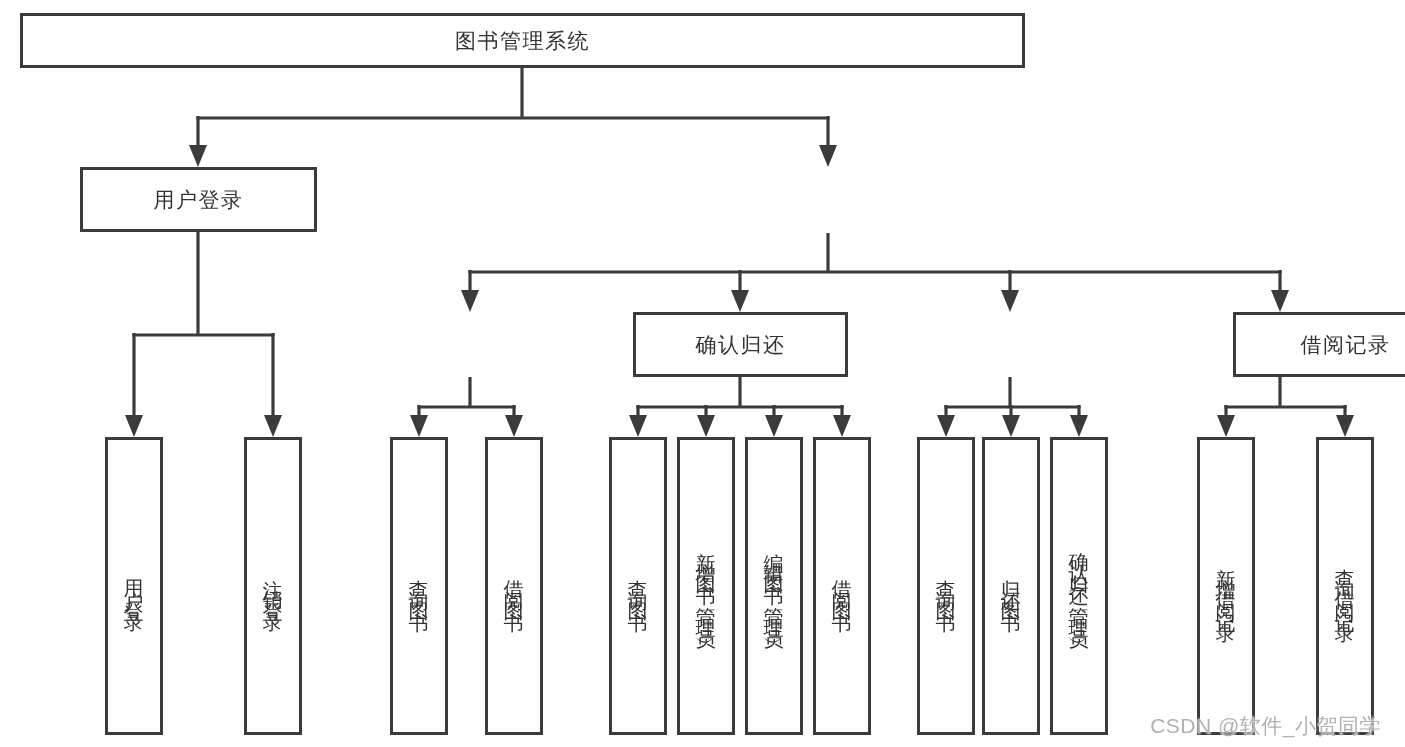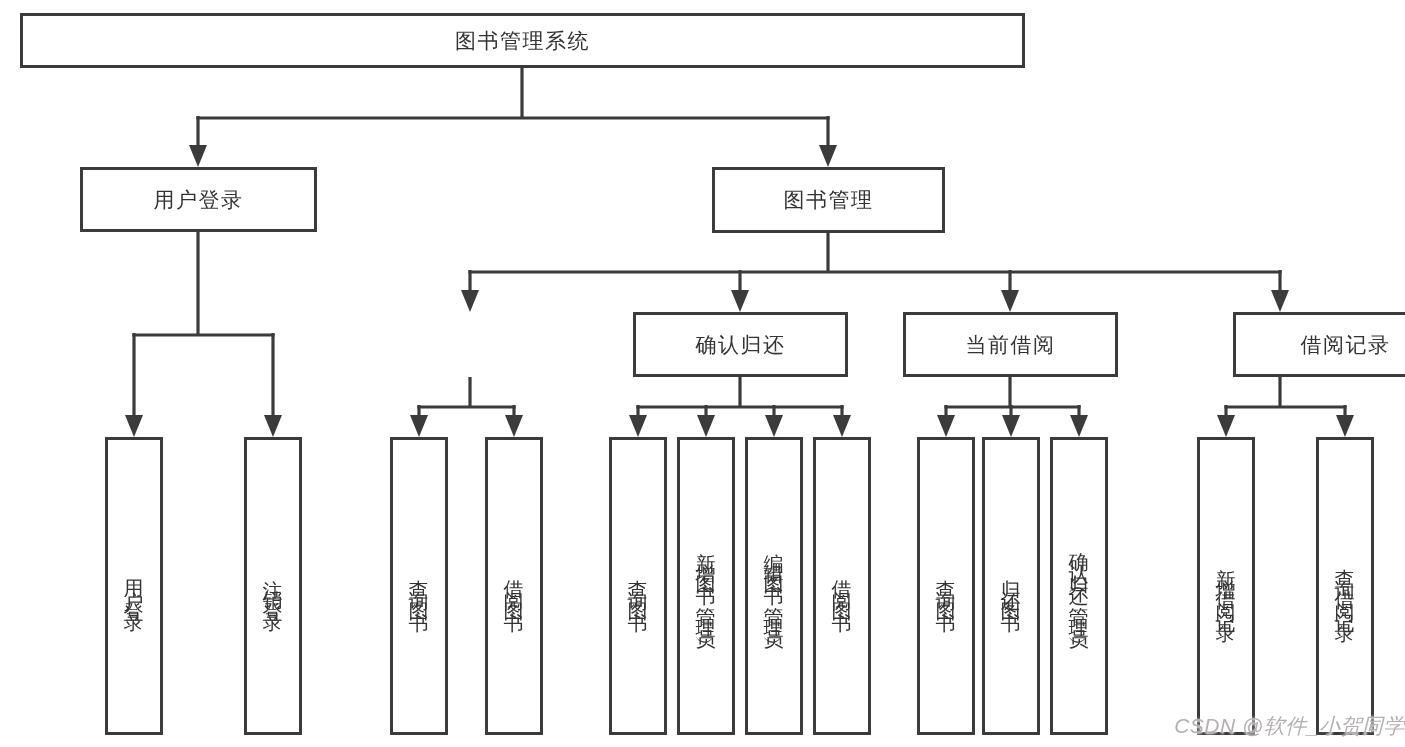--- a/index.html
+++ b/index.html
@@ -20,24 +20,23 @@
     display:flex;align-items:center;justify-content:center;
     text-align:center;z-index:2;
   }
   .hnode{font-size:21px;letter-spacing:1.5px;line-height:1.2;}
   .leaf{
     top:437px;width:58px;height:298px;
     writing-mode:vertical-lr;text-orientation:mixed;
     font-size:20px;letter-spacing:11px;line-height:58px;
   }
   #watermark{
-    position:absolute;top:712px;right:0;z-index:5;
+    position:absolute;top:712px;right:24px;z-index:5;
     font-size:21px;letter-spacing:.5px;color:var(--wm);
     text-shadow:0 0 3px rgba(255,255,255,.95),1px 1px 2px rgba(255,255,255,.85);
-    font-style:italic;
   }
 </style>
 </head>
 <body>
 
 <div id="stage">
 
   <svg id="connectors" viewBox="0 0 1405 747" xmlns="http://www.w3.org/2000/svg">
 
     <line x1="522" y1="68" x2="522" y2="118"></line>
@@ -96,24 +95,22 @@
     <line x1="1224.4" y1="407" x2="1346.6" y2="407"></line>
     <line x1="1226" y1="405" x2="1226" y2="420"></line>
     <line x1="1345" y1="405" x2="1345" y2="420"></line>
     <polygon points="1217,415 1235,415 1226,437"></polygon>
     <polygon points="1336,415 1354,415 1345,437"></polygon>
   </svg>
 
   <div class="node hnode" style="left:20px;top:13px;width:1005px;height:55px">图书管理系统</div>
 
   <div class="node hnode" style="left:80px;top:167px;width:237px;height:65px">用户登录</div>
-  <div class="node hnode" style="left:712px;top:167px;width:233px;height:66px">图书管理</div>
 
   <div class="node hnode" style="left:633px;top:312px;width:215px;height:65px">确认归还</div>
-  <div class="node hnode" style="left:903px;top:312px;width:215px;height:65px">当前借阅</div>
   <div class="node hnode" style="left:1233px;top:312px;width:225px;height:65px">借阅记录</div>
 
   <div class="node leaf" style="left:105px">用户登录</div>
   <div class="node leaf" style="left:244px">注销登录</div>
   <div class="node leaf" style="left:390px">查询图书</div>
   <div class="node leaf" style="left:485px">借阅图书</div>
   <div class="node leaf" style="left:609px">查询图书</div>
   <div class="node leaf" style="left:677px">新增图书（管理员）</div>
   <div class="node leaf" style="left:745px">编辑图书（管理员）</div>
   <div class="node leaf" style="left:813px">借阅图书</div>

